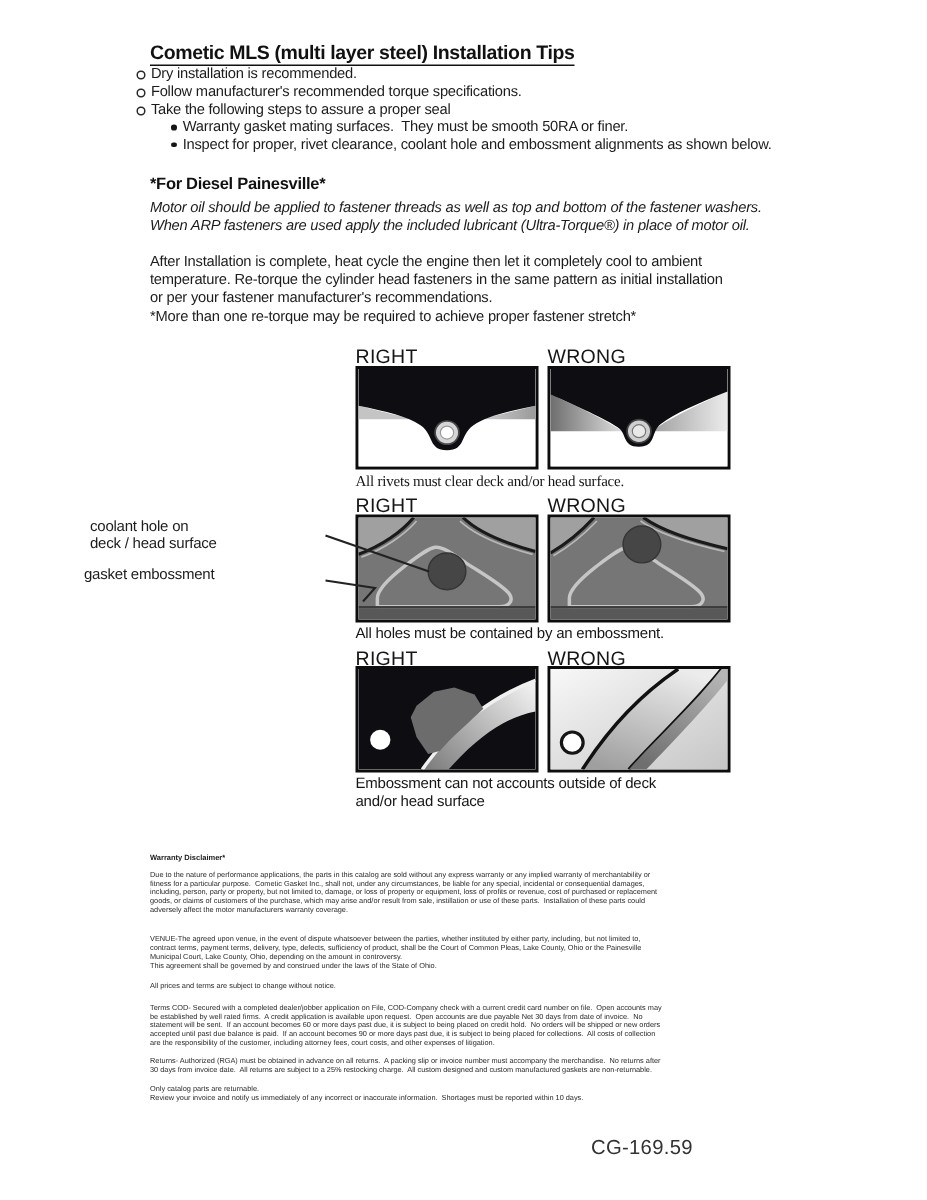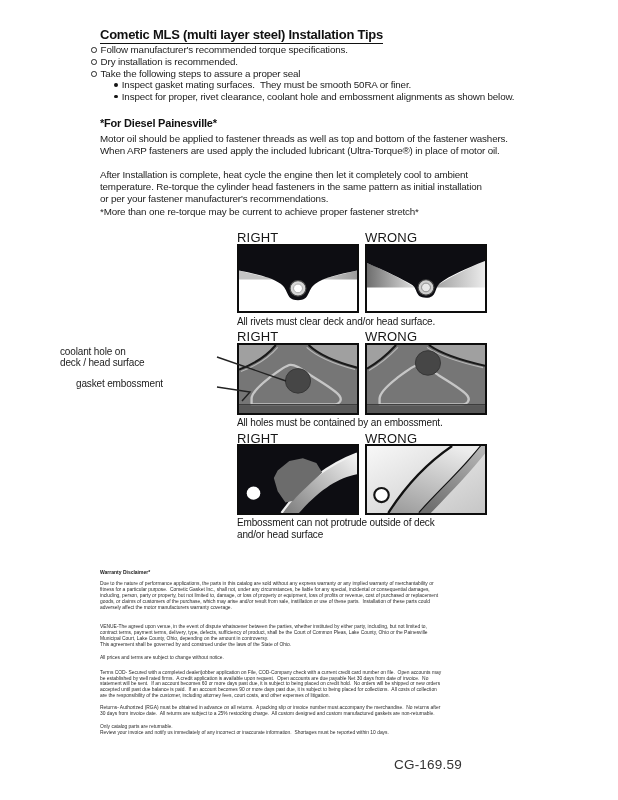--- a/index.html
+++ b/index.html
@@ -45,47 +45,47 @@
 </head>
 <body>
 
 <div class="page">
 
   <div class="abs title">Cometic MLS (multi layer steel) Installation Tips</div>
 
   <div class="abs bullets">
     <div class="b-row">
       <span class="b-ring"></span>
+      <span>Dry installation is recommended.</span>
+    </div>
+    <div class="b-row">
+      <span class="b-ring"></span>
       <span>Follow manufacturer's recommended torque specifications.</span>
-    </div>
-    <div class="b-row">
-      <span class="b-ring"></span>
-      <span>Dry installation is recommended.</span>
     </div>
     <div class="b-row">
       <span class="b-ring"></span>
       <span>Take the following steps to assure a proper seal</span>
     </div>
     <div class="b-row">
       <span class="b-dot"></span>
-      <span>Inspect gasket mating surfaces.  They must be smooth 50RA or finer.</span>
+      <span>Warranty gasket mating surfaces.  They must be smooth 50RA or finer.</span>
     </div>
     <div class="b-row">
       <span class="b-dot"></span>
       <span>Inspect for proper, rivet clearance, coolant hole and embossment alignments as shown below.</span>
     </div>
   </div>
 
   <div class="abs dheading">*For Diesel Painesville*</div>
-  <div class="abs para" style="left:100px;top:133px;">Motor oil should be applied to fastener threads as well as top and bottom of the fastener washers.
+  <div class="abs para" style="left:100px;top:133px;font-style:italic;">Motor oil should be applied to fastener threads as well as top and bottom of the fastener washers.
 When ARP fasteners are used apply the included lubricant (Ultra-Torque®) in place of motor oil.</div>
   <div class="abs para" style="left:100px;top:169px;">After Installation is complete, heat cycle the engine then let it completely cool to ambient
 temperature. Re-torque the cylinder head fasteners in the same pattern as initial installation
 or per your fastener manufacturer's recommendations.</div>
-  <div class="abs para" style="left:100px;top:206px;">*More than one re-torque may be current to achieve proper fastener stretch*</div>
+  <div class="abs para" style="left:100px;top:206px;">*More than one re-torque may be required to achieve proper fastener stretch*</div>
 
   <div class="abs rw-label" style="left:237px;top:230px;">RIGHT</div>
   <div class="abs rw-label" style="left:365px;top:230px;">WRONG</div>
 
   <div class="abs dbox" style="left:237px;top:244px;">
     <svg width="118" height="65" viewBox="0 0 122 69" preserveAspectRatio="none">
       <defs>
         <linearGradient id="g1R" x1="0" y1="0" x2="1" y2="0">
           <stop offset="0" stop-color="#cfcfcf"></stop>
             <stop offset="1" stop-color="#9a9a9a"></stop>
@@ -114,28 +114,28 @@
       </defs>
       <rect x="0" y="0" width="122" height="69" fill="#ffffff"></rect>
       <path d="M0,18 C16,25 32,33 44,40.5 L50,44 L0,44 Z" fill="url(#gwL)"></path>
       <path d="M122,16 C104,24 86,33 74,41 L69,44 L122,44 Z" fill="url(#gwR)"></path>
       <path d="M0,0 H122 V16 C102,24 85,32 76,39 C69,44.5 73,55 61,55 C49,55 53,45 46,41 C38,35.5 18,26 0,18 Z" fill="#0d0d12"></path>
       <circle cx="61" cy="44" r="8.2" fill="#cfcfcf" stroke="#3f3f3f" stroke-width="1.2"></circle>
       <circle cx="61" cy="44" r="4.6" fill="#e9e9e9" stroke="#777777" stroke-width="0.8"></circle>
     </svg>
   </div>
 
-  <div class="abs caption" style="left:237px;top:316px;">All rivets must clear deck and/or head surface.</div>
+  <div class="abs caption" style="left:237px;top:316px;font-family:Liberation Serif, serif;">All rivets must clear deck and/or head surface.</div>
 
   <div class="abs rw-label" style="left:237px;top:329px;">RIGHT</div>
   <div class="abs rw-label" style="left:365px;top:329px;">WRONG</div>
 
   <div class="abs callout" style="left:60px;top:347px;width:155px;">coolant hole on
 deck / head surface</div>
-  <div class="abs callout" style="left:76px;top:379px;width:155px;">gasket embossment</div>
+  <div class="abs callout" style="left:56px;top:379px;width:155px;">gasket embossment</div>
 
   <div class="abs dbox" style="left:237px;top:343px;">
     <svg width="118" height="68" viewBox="0 0 122 72" preserveAspectRatio="none">
       <rect x="0" y="0" width="122" height="72" fill="#767676"></rect>
       <path d="M0,0 H38 C30,10 16,20 0,26 Z" fill="#a0a0a0"></path>
       <path d="M72,0 H122 V24 C100,18 82,10 72,0 Z" fill="#a0a0a0"></path>
       <path d="M38,0 C30,10 16,20 0,26" fill="none" stroke="#1a1a1a" stroke-width="2.2"></path>
       <path d="M40,2.5 C32,12 18,22 2,28" fill="none" stroke="#b8b8b8" stroke-width="1.2"></path>
       <path d="M72,0 C82,10 100,18 122,24" fill="none" stroke="#1a1a1a" stroke-width="2.2"></path>
       <path d="M70,2.5 C80,12 98,20 120,26" fill="none" stroke="#b8b8b8" stroke-width="1.2"></path>
@@ -206,21 +206,21 @@
       </defs>
       <rect x="0" y="0" width="122" height="71" fill="url(#g4bg)"></rect>
       <path d="M88,0 C62,18 40,42 22,71 L54,71 C74,48 98,26 118,0 Z" fill="url(#g4band)"></path>
       <path d="M88,0 C62,18 40,42 22,71" fill="none" stroke="#111111" stroke-width="2.4"></path>
       <path d="M118,0 C98,26 74,48 54,71" fill="none" stroke="#111111" stroke-width="2.4"></path>
       <path d="M118,0 C98,26 74,48 54,71 L66,71 C86,50 108,26 122,8 L122,0 Z" fill="url(#g4dark)"></path>
       <circle cx="15" cy="52" r="7.5" fill="#ffffff" stroke="#151515" stroke-width="2.2"></circle>
     </svg>
   </div>
 
-  <div class="abs caption" style="left:237px;top:517px;">Embossment can not protrude outside of deck
+  <div class="abs caption" style="left:237px;top:517px;">Embossment can not accounts outside of deck
 and/or head surface</div>
 
   <div class="abs warranty">
     <div class="whead">Warranty Disclaimer*</div>
     <p class="mbA">Due to the nature of performance applications, the parts in this catalog are sold without any express warranty or any implied warranty of merchantability or
 fitness for a particular purpose.  Cometic Gasket Inc., shall not, under any circumstances, be liable for any special, incidental or consequential damages,
 including, person, party or property, but not limited to, damage, or loss of property or equipment, loss of profits or revenue, cost of purchased or replacement
 goods, or claims of customers of the purchase, which may arise and/or result from sale, instillation or use of these parts.  Installation of these parts could
 adversely affect the motor manufacturers warranty coverage.</p>
     <p class="mbB">VENUE-The agreed upon venue, in the event of dispute whatsoever between the parties, whether instituted by either party, including, but not limited to,

